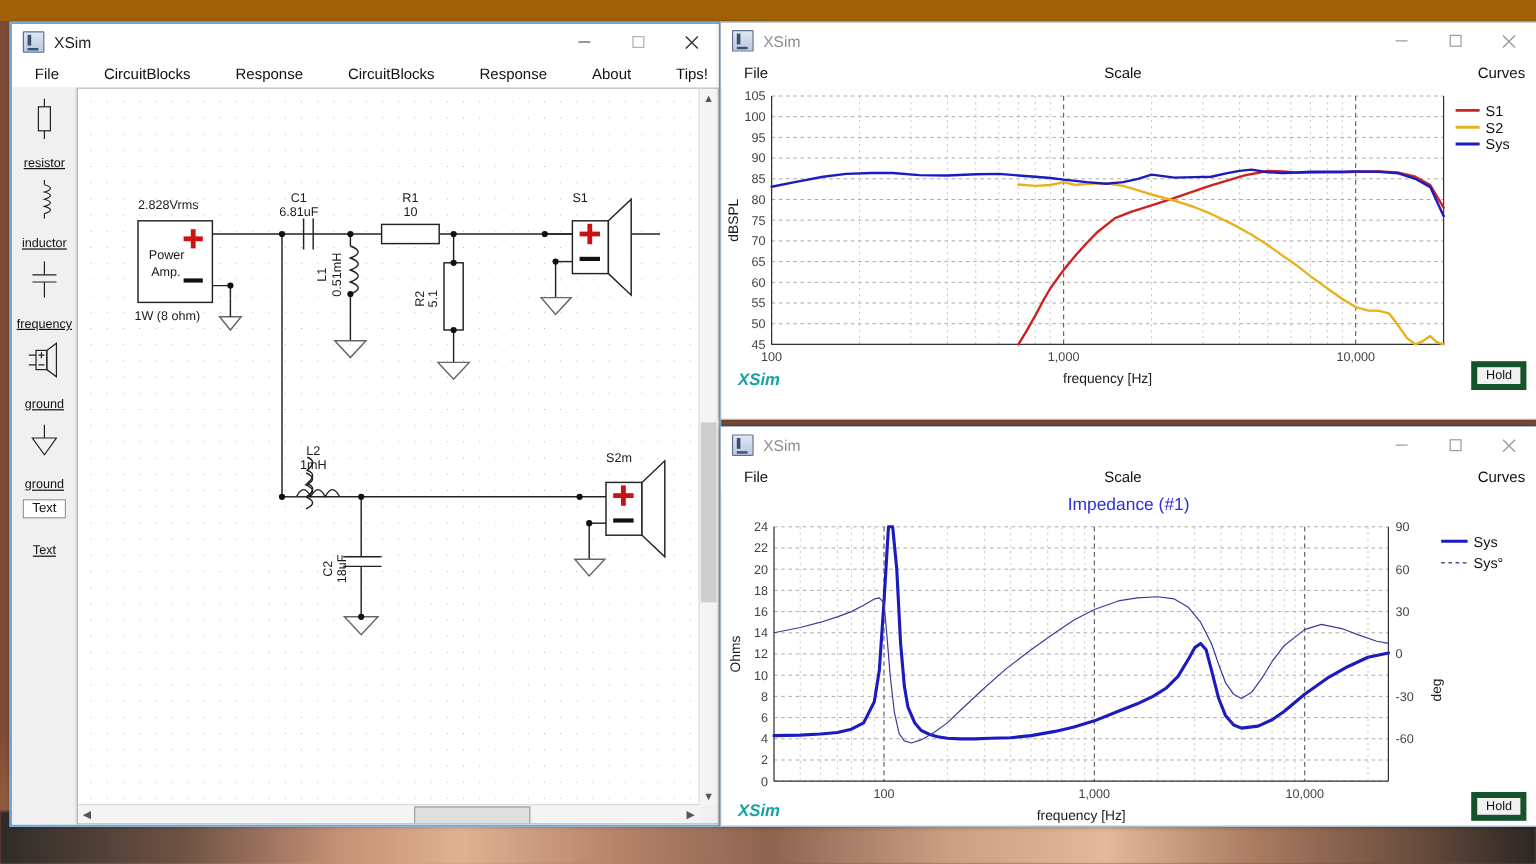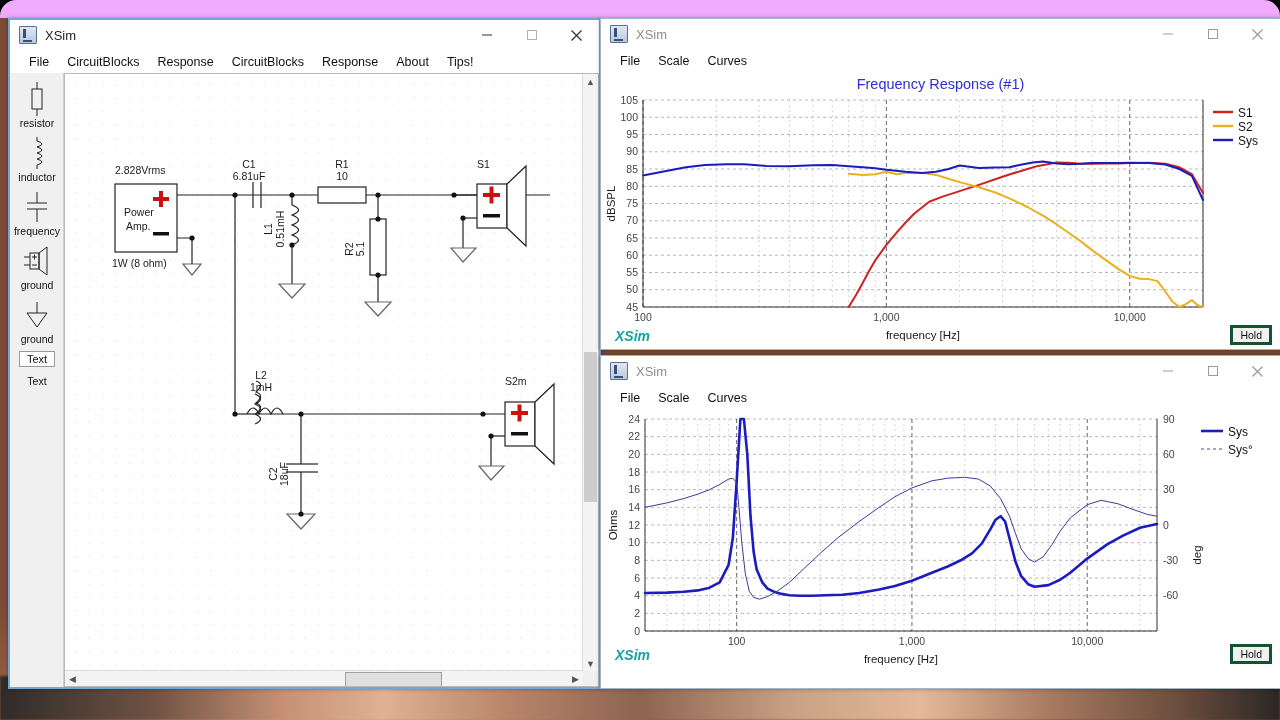--- a/index.html
+++ b/index.html
@@ -1,17 +1,17 @@
 <!DOCTYPE html>
 <html><head>
 <meta charset="utf-8">
 <style>
   html,body{margin:0;padding:0;background:#000;}
   body{width:1280px;height:720px;overflow:hidden;font-family:"Liberation Sans",sans-serif;}
-  #root{position:relative;width:1280px;height:720px;background:#f0abfc;border-radius:16px;}
+  #root{position:relative;width:1280px;height:720px;background:#a16207;}
 
   
   .backdrop{position:absolute;left:0;top:18px;width:1280px;height:702px;
     background:
       radial-gradient(ellipse 420px 160px at 330px 690px,#d8a07e 0%,#b9775a 45%,#7d4a33 100%),
       radial-gradient(ellipse 500px 150px at 950px 700px,#caa184 0%,#9a6e50 60%,#5d4030 100%),
       linear-gradient(#2b2b2b,#3a3229);
   }
   .backdrop-strip{position:absolute;left:0;top:676px;width:1280px;height:44px;
     background:linear-gradient(90deg,#2f2b28 0%,#6f5344 12%,#c59074 22%,#e0b193 30%,#b7846a 40%,#8d6450 50%,#caa184 62%,#e3b99a 72%,#a87a60 82%,#6b4e3e 92%,#2c2724 100%);
@@ -23,31 +23,31 @@
   .titlebar .appicon{width:16px;height:16px;margin-left:9px;margin-right:8px;position:relative;
      background:linear-gradient(#dfe7f3,#b9c8de);border:1px solid #5b6f8c;border-radius:1px;}
   .titlebar .appicon:before{content:"";position:absolute;left:3px;top:2px;width:3px;height:9px;background:#3a4f75;}
   .titlebar .appicon:after{content:"";position:absolute;left:3px;bottom:1px;width:9px;height:2px;background:#3a4f75;}
   .titlebar .ttl{font-size:13px;color:#222;}
   .titlebar.inactive .ttl{color:#8d8d8d;}
   .wbtns{position:absolute;right:0;top:0;height:30px;display:flex;}
   .wbtn{width:45px;height:30px;display:flex;align-items:center;justify-content:center;font-size:13px;color:#333;}
   .wbtn.inact{color:#9b9b9b;}
   .wbtn svg{display:block;}
-  .menubar{height:23px;display:flex;align-items:center;padding-left:10px;gap:0;background:#fff;}
+  .menubar{height:23px;display:flex;align-items:center;padding-left:10px;gap:0;background:#fff;justify-content:space-between;}
   .menu{font-size:12.5px;color:#111;padding:2px 9px;white-space:nowrap;}
 
   
   #winCircuit{left:8px;top:18px;width:589px;height:667px;border:2px solid #6fa8d6;background:#f0f0f0;}
   #circBody{position:absolute;left:0;top:53px;right:0;bottom:0;background:#f0f0f0;}
   .palette{position:absolute;left:1px;top:0;width:52px;bottom:0;background:#f0f0f0;
     border-right:1px solid #cfcfcf;padding-top:8px;}
   .ptool{width:52px;display:flex;flex-direction:column;align-items:center;margin-bottom:4px;}
   .ptool .gl{height:36px;display:flex;align-items:center;justify-content:center;}
-  .ptool .lbl{font-size:10.5px;color:#111;margin-top:0px;margin-bottom:2px;}
+  .ptool .lbl{font-size:10.5px;color:#111;text-decoration:underline;margin-top:13px;margin-bottom:2px;}
   .ptool .boxlbl{font-size:11px;color:#111;background:#fff;border:1px solid #9a9a9a;padding:1px 7px;}
 
   .canvaswrap{position:absolute;left:54px;top:0;right:0;bottom:0;background:#fff;border:1px solid #b9b9b9;overflow:hidden;}
   .grid{position:absolute;left:0;top:0;right:15px;bottom:15px;
      background-image:radial-gradient(circle,#b9b9b9 0.6px,transparent 0.7px);
      background-size:13.5px 13.5px;background-position:4px 4px;background-color:#fff;}
   .vscroll{position:absolute;right:0;top:0;width:15px;bottom:15px;background:#f4f4f4;border-left:1px solid #dcdcdc;}
   .hscroll{position:absolute;left:0;right:15px;bottom:0;height:15px;background:#f4f4f4;border-top:1px solid #dcdcdc;}
   .sb-arrow{position:absolute;font-size:9px;color:#555;display:flex;align-items:center;justify-content:center;width:15px;height:15px;}
   .vthumb{position:absolute;left:1px;width:13px;top:278px;height:150px;background:#cdcdcd;}
@@ -56,21 +56,21 @@
 
   svg.sch{position:absolute;left:0;top:0;}
   .schtext{font-family:"Liberation Sans",sans-serif;font-size:10.5px;fill:#1a1a1a;}
 
   
   #winFR{left:600px;top:18px;width:679px;height:330px;}
   #winIMP{left:600px;top:355px;width:679px;height:332px;}
   .gtitle{text-align:center;font-size:14.5px;color:#2e2ed8;margin-top:4px;font-family:"Liberation Sans",sans-serif;}
   .plotarea{position:relative;}
   .xsimbrand{position:absolute;left:14px;bottom:6px;font-size:14px;font-weight:bold;font-style:italic;color:#17a3a3;font-family:"Liberation Sans",sans-serif;}
-  .holdbtn{position:absolute;right:8px;bottom:5px;font-size:10.5px;color:#111;background:#f1f1f1;border:3px solid #14532d;padding:1px 7px;}
+  .holdbtn{position:absolute;right:8px;bottom:5px;font-size:10.5px;color:#111;background:#f1f1f1;border:5px solid #14532d;padding:1px 7px;}
   .axlabel{font-size:11.5px;fill:#1a1a1a;font-family:"Liberation Sans",sans-serif;}
   .ticklab{font-size:10.5px;fill:#444;font-family:"Liberation Sans",sans-serif;}
   .legtext{font-size:12px;fill:#111;font-family:"Liberation Sans",sans-serif;}
 </style>
 </head>
 <body>
 
 <div id="root">
   <div class="backdrop"></div>
   <div class="backdrop-strip"></div>
@@ -341,21 +341,20 @@
               <line x1="11.5" y1="1.5" x2="1.5" y2="11.5" stroke="#9b9b9b" stroke-width="1.2"></line>
             </svg>
         </div>
       </div>
     </div>
     <div class="menubar">
       <div class="menu">File</div>
       <div class="menu">Scale</div>
       <div class="menu">Curves</div>
     </div>
-    <div class="gtitle">Frequency Response (#1)</div>
     <div class="plotarea" style="height:258px;">
       <svg id="frSvg" width="679" height="258" viewBox="0 0 679 258">
           <rect x="42" y="8" width="560" height="207" fill="#fff"></rect>
           <line x1="42" y1="215" x2="602" y2="215" stroke="#9a9a9a" stroke-width="0.7" stroke-dasharray="3,3"></line>
           <text x="37" y="218.6" text-anchor="end" class="ticklab">45</text>
           <line x1="42" y1="197.75" x2="602" y2="197.75" stroke="#9a9a9a" stroke-width="0.7" stroke-dasharray="3,3"></line>
           <text x="37" y="201.35" text-anchor="end" class="ticklab">50</text>
           <line x1="42" y1="180.5" x2="602" y2="180.5" stroke="#9a9a9a" stroke-width="0.7" stroke-dasharray="3,3"></line>
           <text x="37" y="184.1" text-anchor="end" class="ticklab">55</text>
           <line x1="42" y1="163.25" x2="602" y2="163.25" stroke="#9a9a9a" stroke-width="0.7" stroke-dasharray="3,3"></line>
@@ -442,20 +441,21 @@
               <line x1="11.5" y1="1.5" x2="1.5" y2="11.5" stroke="#9b9b9b" stroke-width="1.2"></line>
             </svg>
         </div>
       </div>
     </div>
     <div class="menubar">
       <div class="menu">File</div>
       <div class="menu">Scale</div>
       <div class="menu">Curves</div>
     </div>
+    <div class="gtitle">Impedance (#1)</div>
     <div class="plotarea" style="height:260px;">
       <svg id="impSvg" width="679" height="260" viewBox="0 0 679 260">
           <rect x="44" y="10" width="512" height="212" fill="#fff"></rect>
           <line x1="44" y1="222" x2="556" y2="222" stroke="#9a9a9a" stroke-width="0.7" stroke-dasharray="3,3"></line>
           <text x="39" y="225.6" text-anchor="end" class="ticklab">0</text>
           <line x1="44" y1="204.33333333333334" x2="556" y2="204.33333333333334" stroke="#9a9a9a" stroke-width="0.7" stroke-dasharray="3,3"></line>
           <text x="39" y="207.93333333333334" text-anchor="end" class="ticklab">2</text>
           <line x1="44" y1="186.66666666666669" x2="556" y2="186.66666666666669" stroke="#9a9a9a" stroke-width="0.7" stroke-dasharray="3,3"></line>
           <text x="39" y="190.26666666666668" text-anchor="end" class="ticklab">4</text>
           <line x1="44" y1="169" x2="556" y2="169" stroke="#9a9a9a" stroke-width="0.7" stroke-dasharray="3,3"></line>

